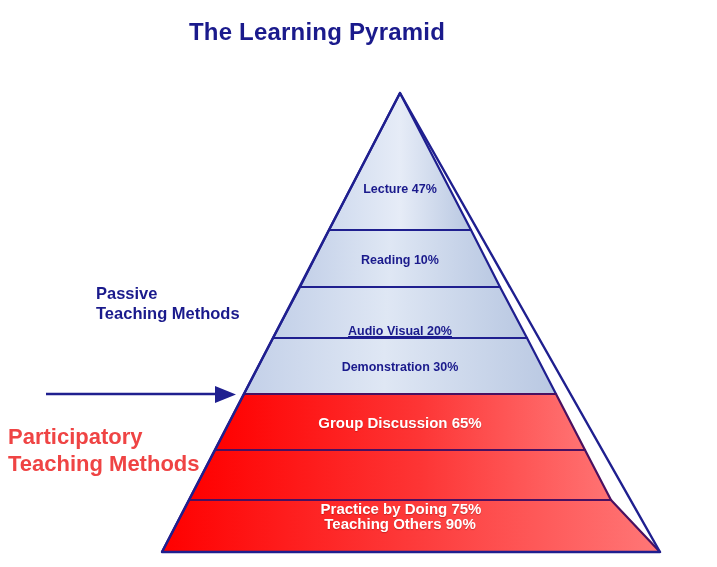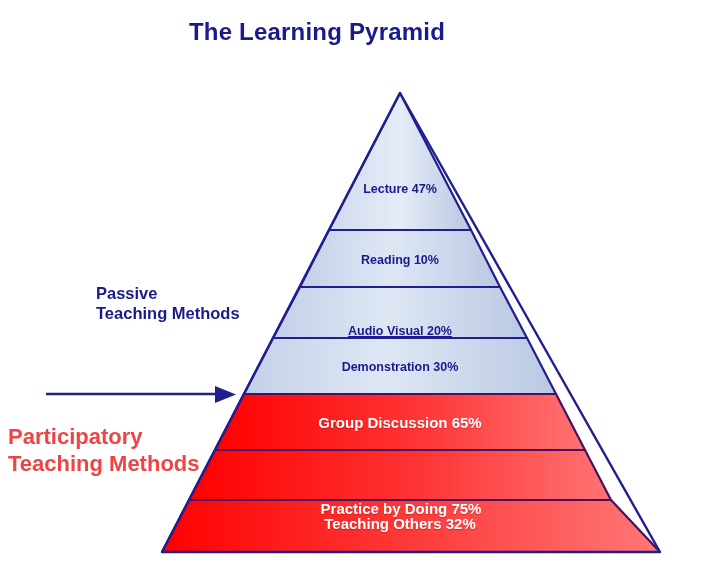--- a/index.html
+++ b/index.html
@@ -134,21 +134,21 @@
   <div class="layer-label passive" style="left:320px; top:253px; width:160px;">Reading 10%</div>
 
   <div class="layer-label passive" style="left:310px; top:324px; width:180px;text-decoration:underline;">Audio Visual 20%</div>
 
   <div class="layer-label passive" style="left:305px; top:360px; width:190px;">Demonstration 30%</div>
 
   <div class="layer-label participatory" style="left:290px; top:414px; width:220px;">Group Discussion 65%</div>
 
   <div class="layer-label participatory" style="left:291px; top:464px; width:220px;margin-top:36px;">Practice by Doing 75%</div>
 
-  <div class="layer-label participatory" style="left:290px; top:515px; width:220px;">Teaching Others 32%</div>
+  <div class="layer-label participatory" style="left:290px; top:515px; width:220px;">Teaching Others 90%</div>
 
   <div class="side-label" id="side-label-passive">
     <div>Passive</div>
     <div>Teaching Methods</div>
   </div>
 
   <div class="side-label" id="side-label-participatory">
     <div>Participatory</div>
     <div>Teaching Methods</div>
   </div>

